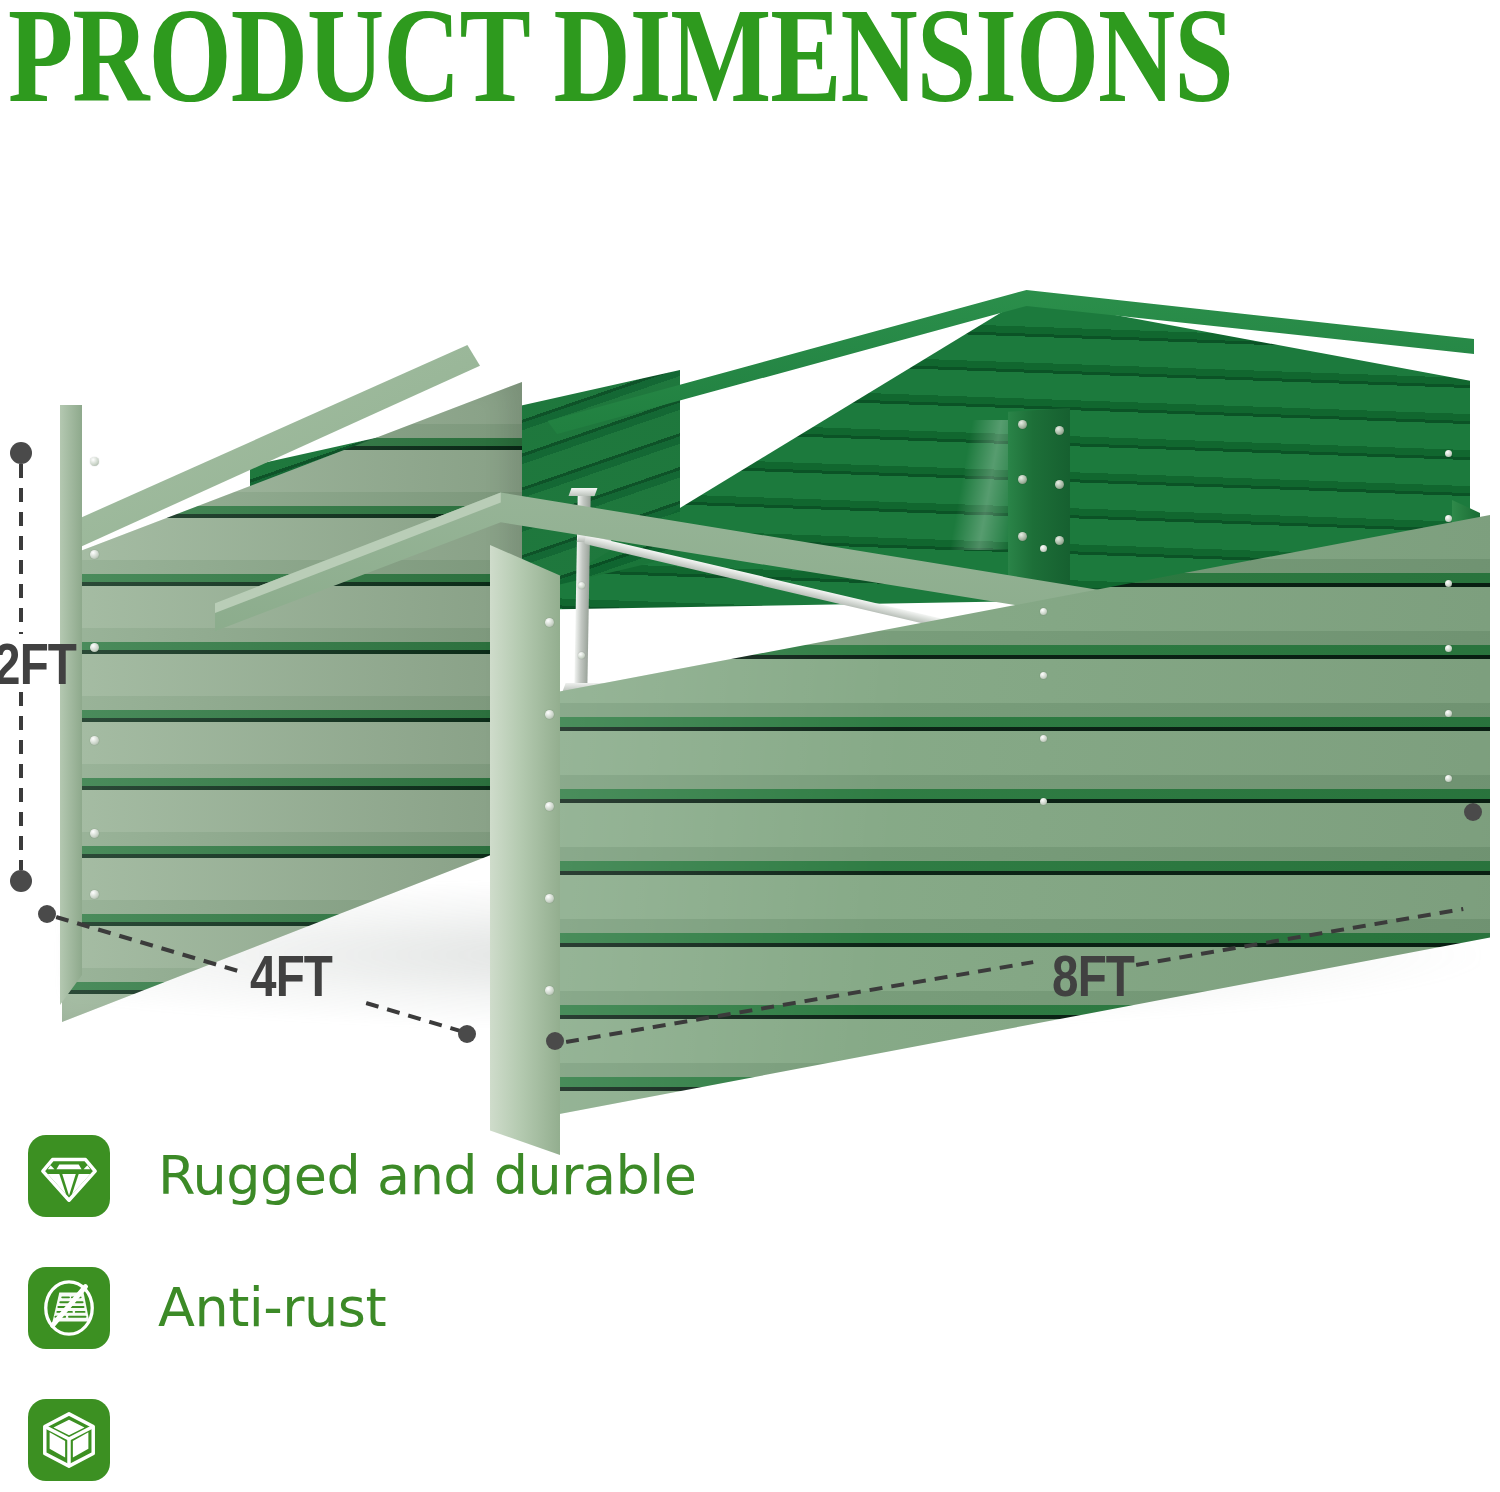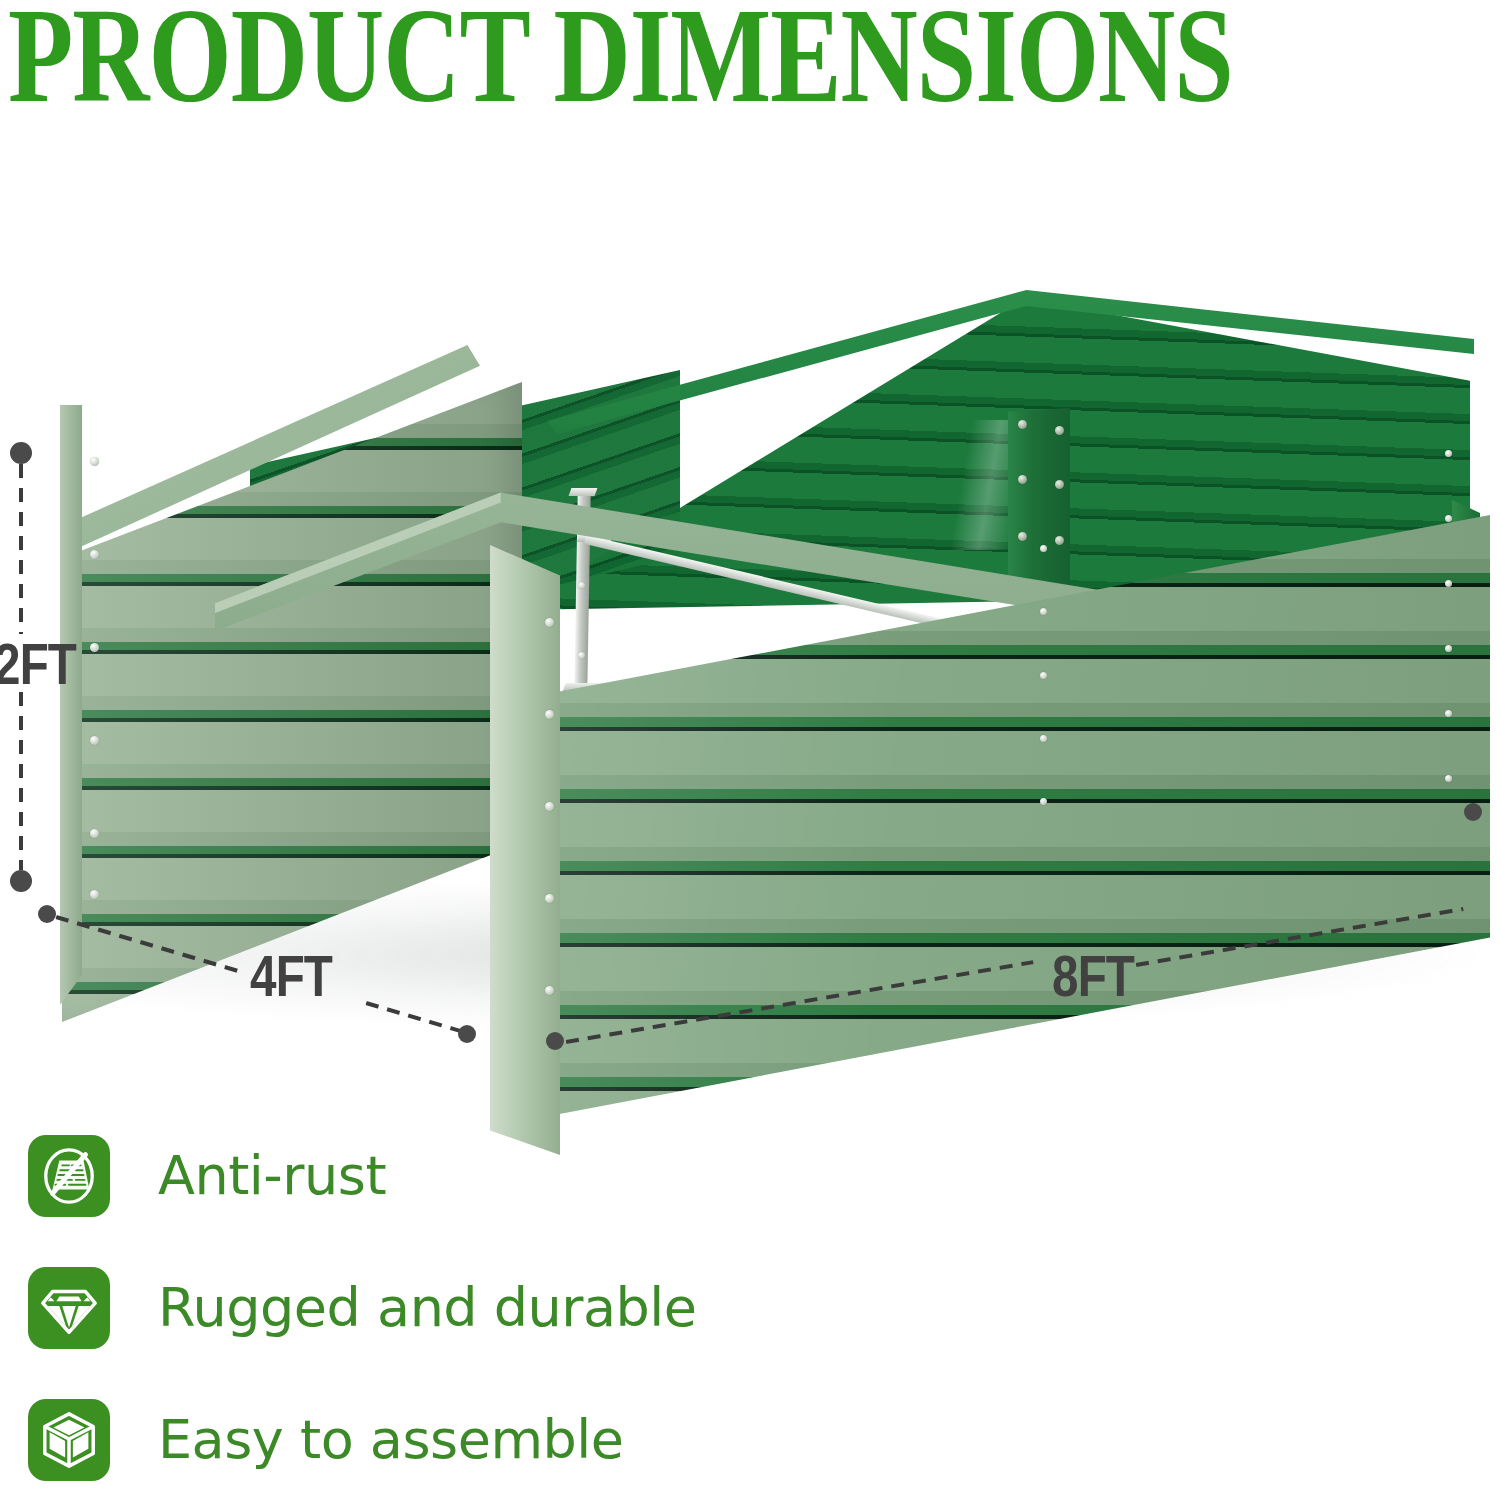--- a/index.html
+++ b/index.html
@@ -292,68 +292,67 @@
   <div class="abs dim-label" style="left:1052px;top:822px;">8FT</div>
   <div class="abs dline" style="left:1136px;top:843px;width:332px;transform-origin:left center;transform:rotate(-9.7deg);"></div>
   <div class="abs dim-dot sm" style="left:1464px;top:683px;"></div>
 </div>
 
 <div id="features">
 
   <div class="feat">
     <div class="feat-icon">
       <svg width="62" height="62" viewBox="0 0 64 64" aria-hidden="true">
+        <g fill="#ffffff">
+          <path d="M14 14 L50 14 L60 27 L32 58 L4 27 Z" opacity="0"></path>
+        </g>
+        <g fill="none" stroke="#ffffff" stroke-width="3.6" stroke-linejoin="round">
+          <path d="M15 15 L49 15 L59 27 L32 57 L5 27 Z"></path>
+        </g>
+        <g fill="#ffffff">
+          <path d="M22 20 L42 20 L45 25 L19 25 Z"></path>
+          <path d="M13 21 L17 25 L10 25 Z"></path>
+          <path d="M51 21 L47 25 L54 25 Z"></path>
+          <path d="M10 30 L22 30 L29 51 Z"></path>
+          <path d="M25 30 L39 30 L32 52 Z"></path>
+          <path d="M42 30 L54 30 L35 51 Z"></path>
+        </g>
+      </svg>
+    </div>
+    <div class="feat-label">Rugged and durable</div>
+  </div>
+
+  <div class="feat">
+    <div class="feat-icon">
+      <svg width="62" height="62" viewBox="0 0 64 64" aria-hidden="true">
         <g fill="none" stroke="#ffffff" stroke-width="3.4">
           <ellipse cx="32" cy="32" rx="24" ry="27"></ellipse>
         </g>
         <path d="M22 16 L47 16 L53 46 L15 46 Z" fill="#ffffff" opacity="0.96"></path>
         <g stroke="#3c9022" stroke-width="2" stroke-linecap="round">
           <path d="M25 21 h7 M35 21 h9"></path>
           <path d="M23 26 h12 M39 26 h7"></path>
           <path d="M21 31 h8 M33 31 h14"></path>
           <path d="M20 36 h15 M39 36 h9"></path>
           <path d="M18 41 h10 M32 41 h17"></path>
         </g>
         <path d="M15 50 L49 10" stroke="#ffffff" stroke-width="5.2" stroke-linecap="round" fill="none"></path>
       </svg>
     </div>
     <div class="feat-label">Anti-rust</div>
   </div>
 
   <div class="feat">
     <div class="feat-icon">
       <svg width="62" height="62" viewBox="0 0 64 64" aria-hidden="true">
-        <g fill="#ffffff">
-          <path d="M14 14 L50 14 L60 27 L32 58 L4 27 Z" opacity="0"></path>
-        </g>
-        <g fill="none" stroke="#ffffff" stroke-width="3.6" stroke-linejoin="round">
-          <path d="M15 15 L49 15 L59 27 L32 57 L5 27 Z"></path>
-        </g>
-        <g fill="#ffffff">
-          <path d="M22 20 L42 20 L45 25 L19 25 Z"></path>
-          <path d="M13 21 L17 25 L10 25 Z"></path>
-          <path d="M51 21 L47 25 L54 25 Z"></path>
-          <path d="M10 30 L22 30 L29 51 Z"></path>
-          <path d="M25 30 L39 30 L32 52 Z"></path>
-          <path d="M42 30 L54 30 L35 51 Z"></path>
-        </g>
-      </svg>
-    </div>
-    <div class="feat-label">Rugged and durable</div>
-  </div>
-
-  <div class="feat">
-    <div class="feat-icon">
-      <svg width="62" height="62" viewBox="0 0 64 64" aria-hidden="true">
         <g fill="none" stroke="#ffffff" stroke-width="3.6" stroke-linejoin="round">
           <path d="M32 5 L57 18 L57 46 L32 59 L7 46 L7 18 Z"></path>
           <path d="M7 18 L32 31 L57 18"></path>
           <path d="M32 31 L32 59"></path>
         </g>
         <path d="M32 11 L48 19 L32 27 L16 19 Z" fill="#ffffff"></path>
         <path d="M12 24 L28 33 L28 50 L12 41 Z" fill="#ffffff"></path>
         <path d="M52 24 L36 33 L36 50 L52 41 Z" fill="#ffffff"></path>
       </svg>
     </div>
-    <div class="feat-label">Easy to assemble</div>
   </div>
 
 </div>
 
 </body></html>

